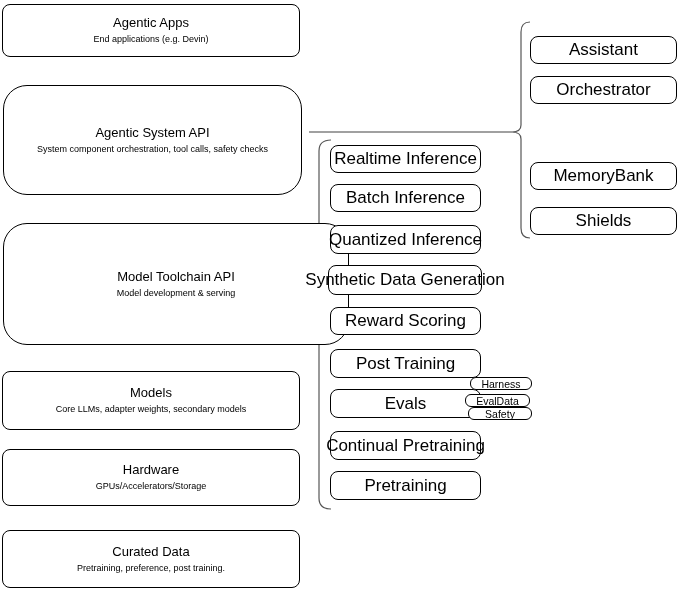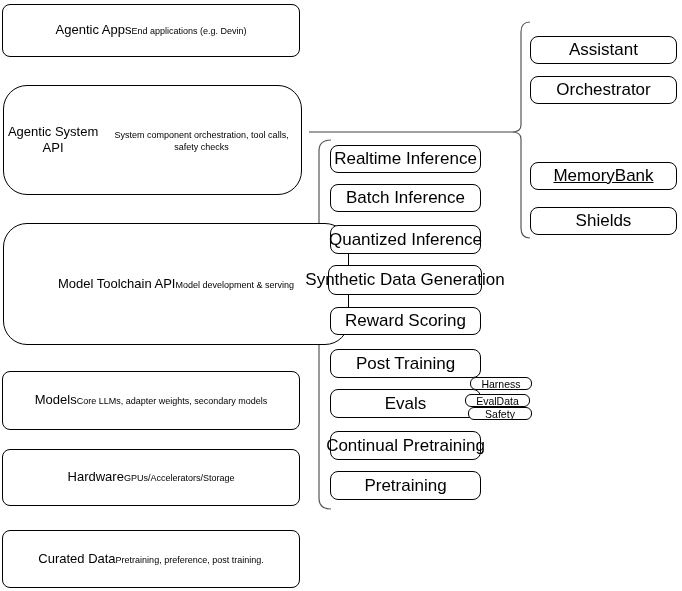--- a/index.html
+++ b/index.html
@@ -3,21 +3,21 @@
 <meta charset="utf-8">
 <style>
   html,body { margin:0; padding:0; background:#ffffff; }
   #canvas {
     position:relative; width:682px; height:591px; background:#ffffff;
     font-family:"Liberation Sans", sans-serif; color:#000; overflow:hidden;
   }
   svg.connectors { position:absolute; left:0; top:0; z-index:0; }
   .box {
     position:absolute; box-sizing:border-box; background:#ffffff;
-    border:1.5px solid #000000; display:flex; flex-direction:row;
+    border:1.5px solid #000000; display:flex; flex-direction:column;
     align-items:center; justify-content:center; text-align:center;
     padding:0 0; z-index:1;
   }
   .box .t { font-size:13px; line-height:1.25; }
   .box .s { font-size:9px;  line-height:1.3; margin-top:3px; color:#000; }
   .r8  { border-radius:8px; }
   .r24 { border-radius:24px; }
   .node {
     position:absolute; box-sizing:border-box; background:#ffffff;
     border:1.4px solid #000000; border-radius:8px;
@@ -84,16 +84,16 @@
   <div class="node" style="left:330px; top:389px; width:151px; height:29px;">Evals</div>
   <div class="node" style="left:330px; top:431px; width:151px; height:29px;">Continual Pretraining</div>
   <div class="node" style="left:330px; top:471px; width:151px; height:29px;">Pretraining</div>
 
   <div class="pill" style="left:470px; top:377px; width:62px; height:13px;">Harness</div>
   <div class="pill" style="left:465px; top:394px; width:65px; height:13px;">EvalData</div>
   <div class="pill" style="left:468px; top:407px; width:64px; height:13px;">Safety</div>
 
   <div class="node" style="left:530px; top:36px; width:147px; height:28px;">Assistant</div>
   <div class="node" style="left:530px; top:76px; width:147px; height:28px;">Orchestrator</div>
-  <div class="node" style="left:530px; top:162px; width:147px; height:28px;text-decoration:underline;">MemoryBank</div>
+  <div class="node" style="left:530px; top:162px; width:147px; height:28px;">MemoryBank</div>
   <div class="node" style="left:530px; top:207px; width:147px; height:28px;">Shields</div>
 
 </div>
 
 </body></html>

